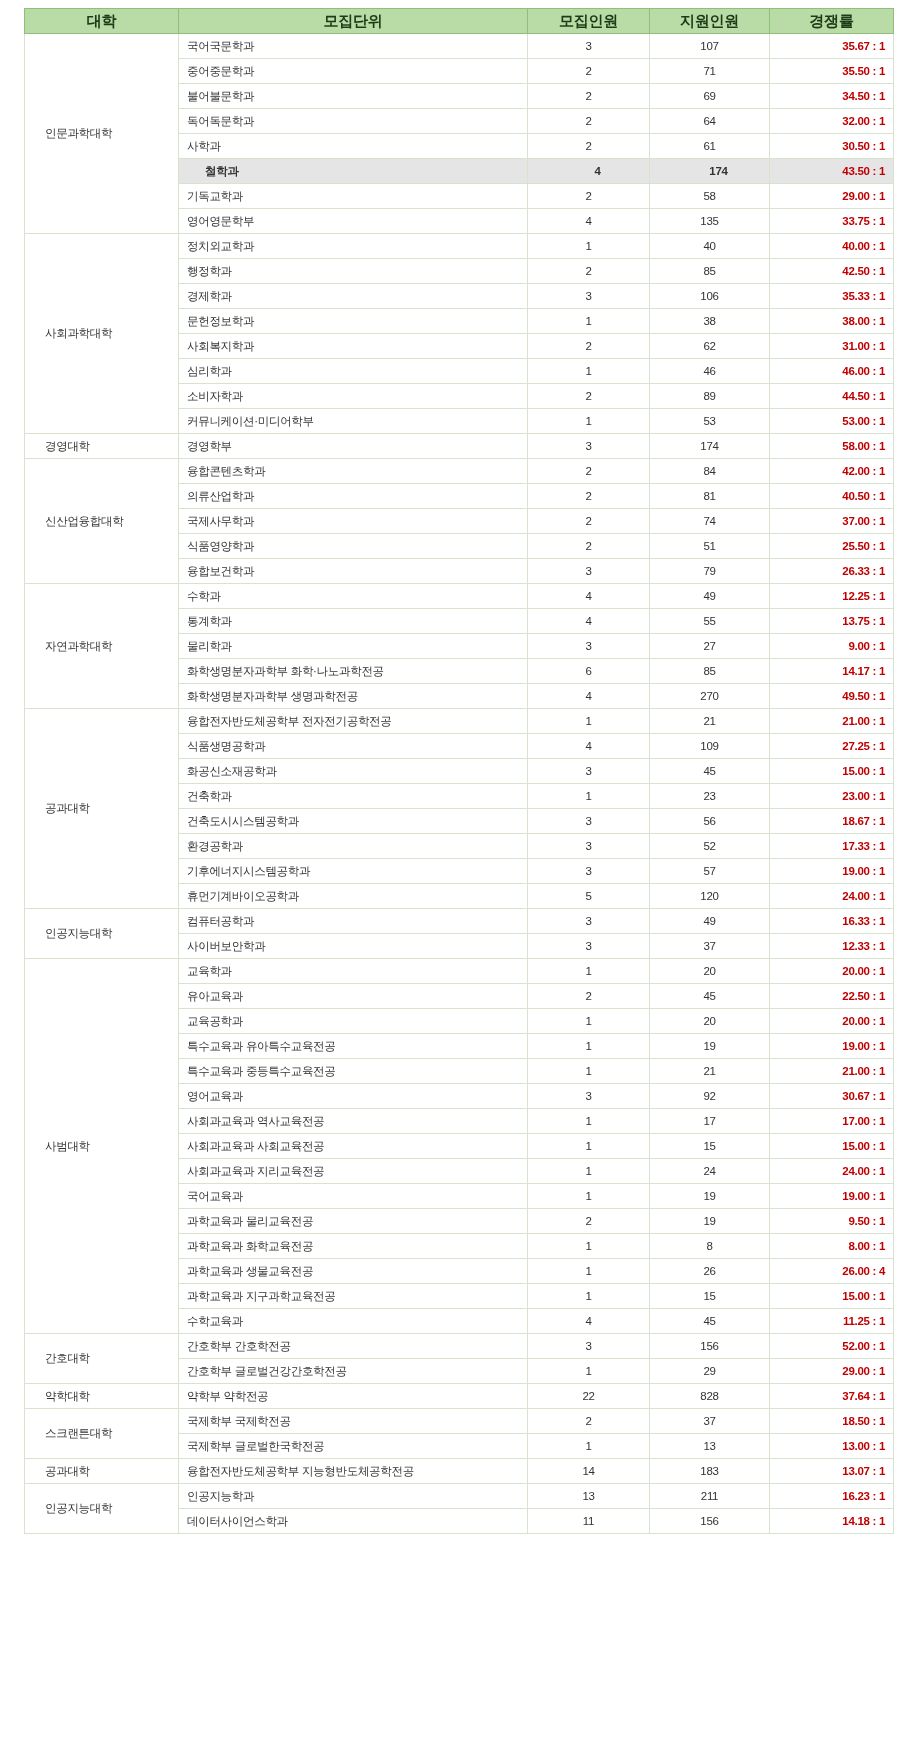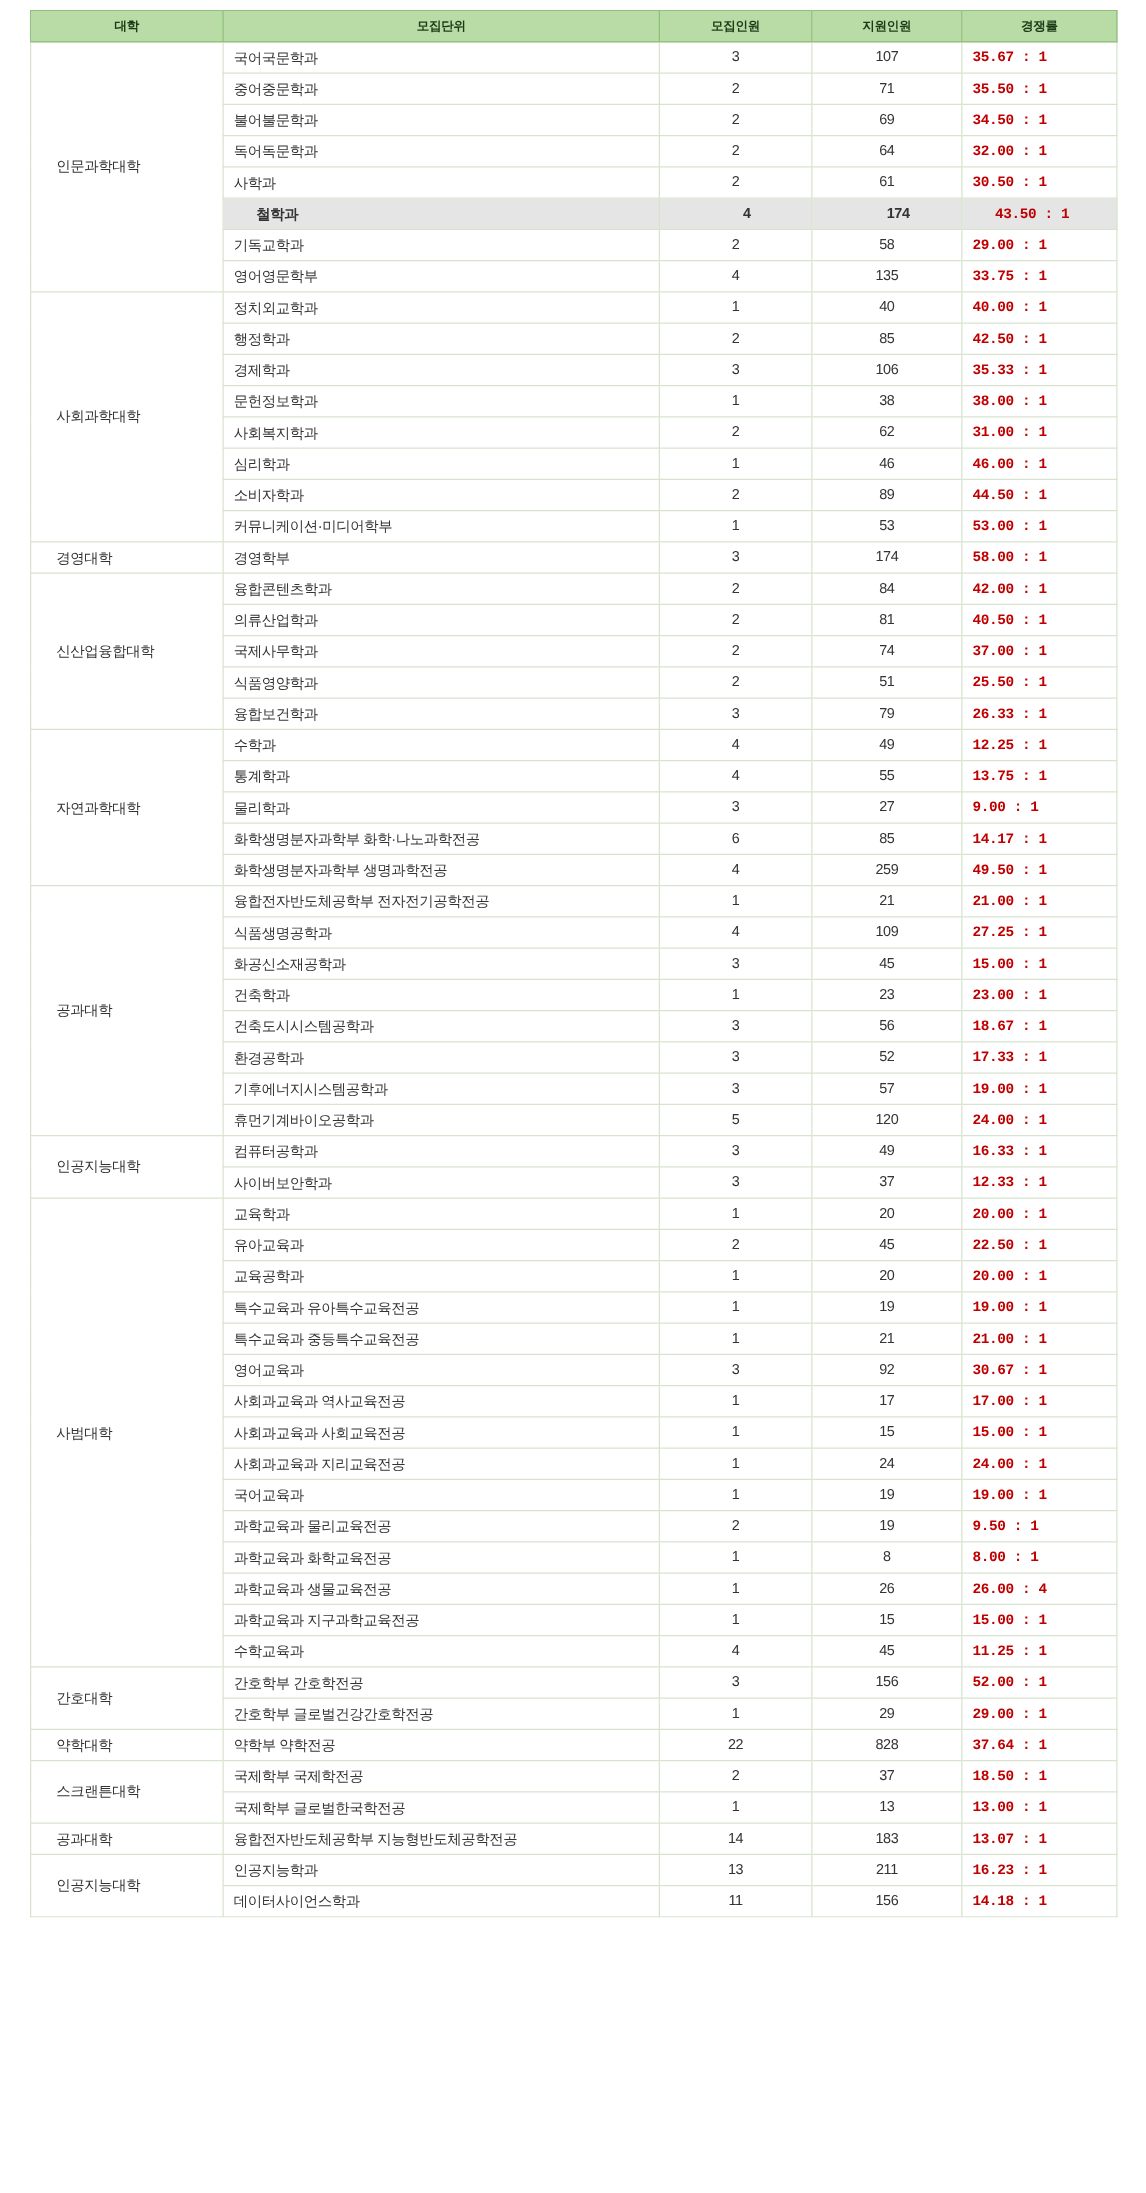--- a/index.html
+++ b/index.html
@@ -58,21 +58,21 @@
   table.comp col.c-unit { width: 349px; }
   table.comp col.c-quota { width: 122px; }
   table.comp col.c-appl  { width: 120px; }
   table.comp col.c-ratio { width: 124px; }
 
   table.comp thead th {
     background: #b9dba6;
     border: 1px solid #8fbf7a;
     height: 22px;
     font-weight: bold;
-    font-size: 10px;
+    font-size: 15px;
     color: #1d3b17;
     letter-spacing: -0.2px;
   }
   table.comp tbody td {
     border: 1px solid #d7e3cf;
     height: 24px;
     padding: 0 8px;
     letter-spacing: -0.3px;
     color: #333333;
     background: #ffffff;
@@ -82,24 +82,23 @@
     vertical-align: middle;
     padding-left: 20px;
   }
   table.comp tbody td.unit {
     text-align: left;
   }
   table.comp tbody td.num {
     text-align: center;
   }
   table.comp tbody td.ratio {
-    text-align: left;
+    text-align: right;
     color: #c00000;
     font-weight: bold;
-    font-family: Liberation Mono, monospace;
   }
   table.comp tbody tr.hl td {
     background: #e5e5e5;
     font-weight: bold;
     padding-left: 26px;
   }
   table.comp tbody tr.hl td.unit,
   table.comp tbody tr.hl td.num {
     color: #333333;
   }
@@ -285,21 +284,21 @@
         </tr>
         <tr>
           <td class="unit">화학생명분자과학부 화학·나노과학전공</td>
           <td class="num">6</td>
           <td class="num">85</td>
           <td class="ratio">14.17 : 1</td>
         </tr>
         <tr>
           <td class="unit">화학생명분자과학부 생명과학전공</td>
           <td class="num">4</td>
-          <td class="num">259</td>
+          <td class="num">270</td>
           <td class="ratio">49.50 : 1</td>
         </tr>
         <tr>
           <td class="univ" rowspan="8">공과대학</td>
           <td class="unit">융합전자반도체공학부 전자전기공학전공</td>
           <td class="num">1</td>
           <td class="num">21</td>
           <td class="ratio">21.00 : 1</td>
         </tr>
         <tr>

